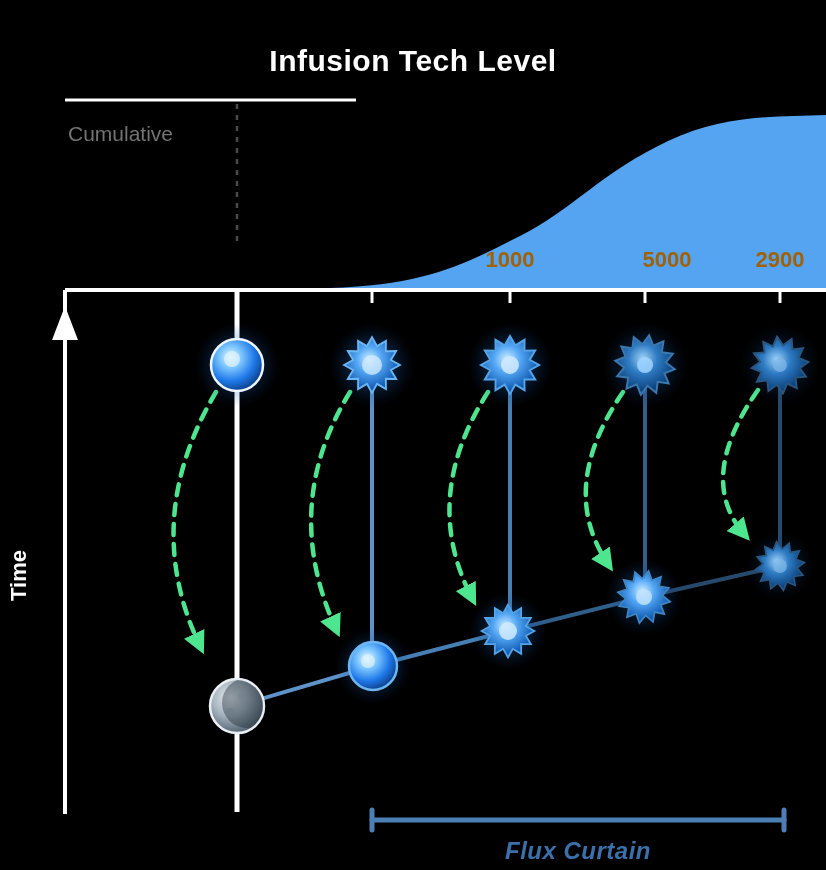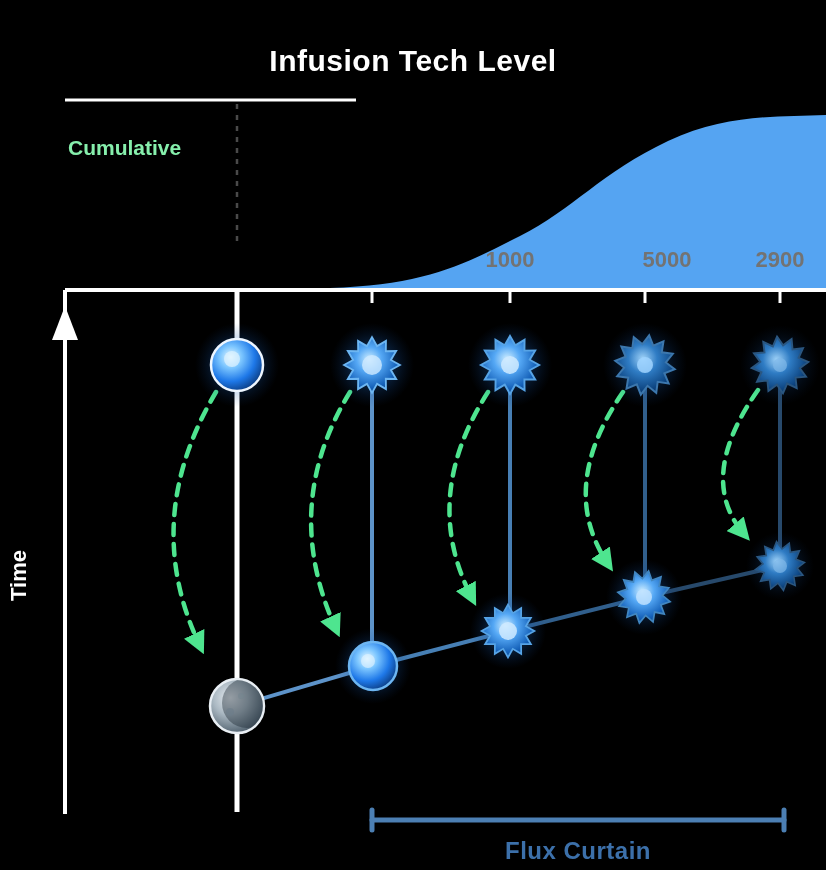--- a/index.html
+++ b/index.html
@@ -1,27 +1,27 @@
 <!DOCTYPE html>
 <html><head>
 <meta charset="utf-8">
 <style>
   html,body{margin:0;padding:0;background:#000;}
   .stage{position:relative;width:826px;height:870px;background:#000;overflow:hidden;
          font-family:"Liberation Sans",sans-serif;}
   .stage svg{position:absolute;left:0;top:0;}
   .title{position:absolute;left:0;right:0;top:44px;text-align:center;font-size:30px;
          font-weight:bold;color:#fff;letter-spacing:.5px;}
-  .curve-label{position:absolute;left:68px;top:136px;font-size:21px;font-weight:700;color:#86efac;}
-  .tick{position:absolute;top:247px;transform:translateX(-50%);font-size:22px;font-weight:600;color:#737373;}
+  .curve-label{position:absolute;left:68px;top:122px;font-size:21px;font-weight:400;color:#737373;}
+  .tick{position:absolute;top:247px;transform:translateX(-50%);font-size:22px;font-weight:600;color:#a16207;}
   .tick.t0{left:237px}.tick.t1{left:372px}.tick.t2{left:510px}.tick.t3{left:667px}.tick.t4{left:780px}
   .y-label{position:absolute;left:6px;top:550px;writing-mode:vertical-rl;transform:rotate(180deg);
            font-size:22px;font-weight:600;color:#fff;}
   .flux{position:absolute;left:372px;width:412px;top:837px;text-align:center;font-size:24px;
-        font-weight:bold;color:#3c70aa;letter-spacing:.5px;}
+        font-weight:bold;color:#3c70aa;letter-spacing:.5px;font-style:italic;}
 </style>
 </head>
 <body>
 
 <div class="stage">
 
   <svg width="826" height="870" viewBox="0 0 826 870">
     <defs>
       <radialGradient id="glow">
         <stop offset="0%" stop-color="#4fa8ff" stop-opacity="0.7"></stop>

